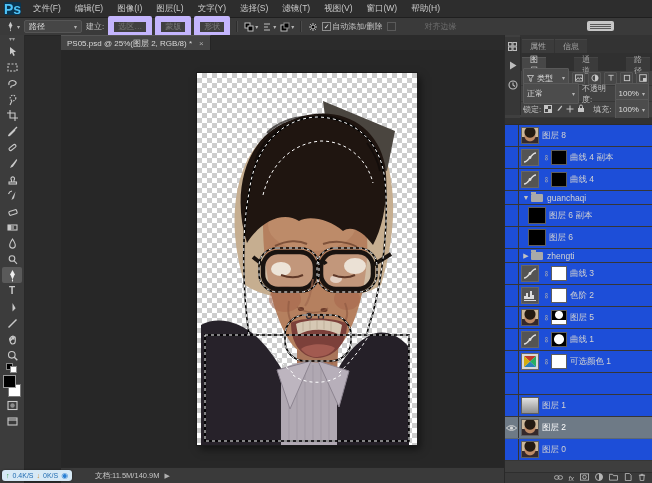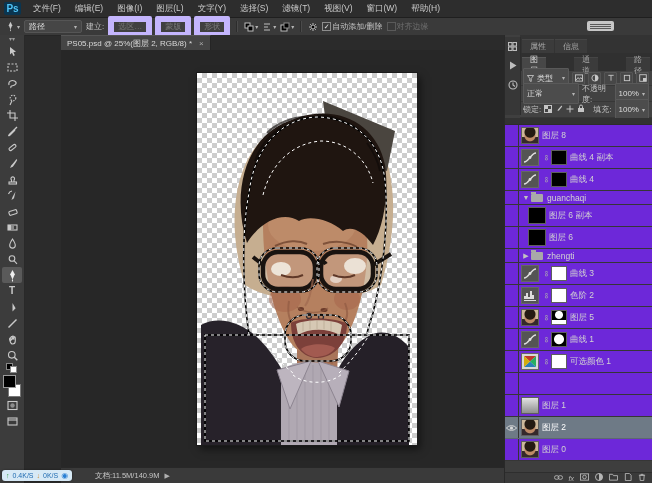--- a/index.html
+++ b/index.html
@@ -2,38 +2,38 @@
 <html><head>
 <meta charset="utf-8">
 <style>
   html,body{margin:0;padding:0;}
   body{width:652px;height:483px;background:#2b2b2b;font-family:"Liberation Sans","DejaVu Sans",sans-serif;
        color:#cccccc;overflow:hidden;position:relative;-webkit-font-smoothing:antialiased;}
   #app{position:absolute;inset:0;}
 
   
   .menubar{height:17px;background:#2d2d2d;border-bottom:1px solid #1f1f1f;display:flex;align-items:center;font-size:8.5px;}
-  .ps-logo{width:17px;height:13px;margin:0 5px 0 4px;background:#0a3550;color:#4fc3f7;font-weight:bold;font-size:10px;
+  .ps-logo{width:17px;height:13px;margin:0 5px 0 4px;background:#0a3550;color:#4fc3f7;font-weight:bold;font-size:14px;
            display:flex;align-items:center;justify-content:center;border-radius:2px;}
   .menu-item{padding:0 7px;height:100%;display:flex;align-items:center;color:#c9c9c9;}
 
   
   .optionsbar{height:17px;background:#3a3a3a;border-bottom:1px solid #262626;display:flex;align-items:center;
               font-size:8px;gap:4px;padding:0 5px;position:relative;}
   .dd{background:#464646;border:1px solid #555;border-radius:2px;height:11px;display:flex;align-items:center;
       padding:0 4px;gap:5px;color:#ddd;}
   .caret{font-size:6px;color:#b5b5b5;line-height:1;}
   .btn-disabled{background:#404040;border:6px solid #c4b5fd;border-radius:2px;color:#787878;height:10px;
                 display:flex;align-items:center;padding:0 4px;}
   .opt-sep{width:1px;height:11px;background:#2c2c2c;border-right:1px solid #4a4a4a;margin:0 2px;}
   .opt-icon{display:flex;align-items:center;gap:1px;color:#bdbdbd;}
   .checkbox{width:7px;height:7px;border:1px solid #8d8d8d;background:#393939;display:inline-flex;align-items:center;
             justify-content:center;font-size:7px;color:#e2e2e2;line-height:1;}
   .checkbox.dis{border-color:#5a5a5a;}
-  .lbl-dis{color:#6e6e6e;}
+  .lbl-dis{color:#6e6e6e;margin-left:28px;}
   .workspace-btn{position:absolute;right:38px;top:3px;width:21px;height:10px;background:#c7c7c7;border-radius:2px;
                  display:flex;flex-direction:column;justify-content:center;gap:1px;padding:0 3px;}
   .workspace-btn i{height:1px;background:#5a5a5a;display:block;}
 
   
   .main{position:absolute;top:35px;left:0;right:0;bottom:0;display:flex;}
 
   
   .toolbar{width:24px;background:#3c3c3c;border-right:1px solid #292929;display:flex;flex-direction:column;
            align-items:center;padding-top:1px;flex:none;}
@@ -87,21 +87,21 @@
        padding:4px 3px;gap:3px;color:#ddd;}
   .ficon{width:11px;height:11px;border:1px solid #555;border-radius:1px;background:#474747;display:flex;
          align-items:center;justify-content:center;}
   .ficon svg{stroke:#c9c9c9;fill:none;stroke-width:1;}
   .plabel{color:#c2c2c2;}
   .lockicons{display:flex;gap:3px;align-items:center;}
   .lockicons svg{stroke:#c5c5c5;fill:none;stroke-width:1;}
 
   .layer-list{flex:1;background:#3e3e3e;overflow:hidden;}
   .partial-row{height:6px;background:#323232;border-bottom:1px solid #2c2c2c;}
-  .layer-row{height:21px;display:flex;align-items:center;border-bottom:1px solid #363636;background:#6d28d9;color:#d2d2d2;}
+  .layer-row{height:21px;display:flex;align-items:center;border-bottom:1px solid #363636;background:#1d4ed8;color:#d2d2d2;}
   .layer-row.selected{background:#6e7a86;color:#fff;border-bottom-color:#5d6872;}
   .layer-row.group{height:13px;}
   .eye-cell{width:13px;align-self:stretch;border-right:1px solid #353535;display:flex;align-items:center;
             justify-content:center;flex:none;}
   .lcontent{display:flex;align-items:center;min-width:0;flex:1;padding-left:2px;}
   .lcontent.ind{padding-left:9px;}
   .thumb{width:18px;height:17px;border:1px solid #5e5e5e;margin-right:3px;flex:none;box-sizing:border-box;overflow:hidden;}
   .thumb.photo{background:
       radial-gradient(circle at 50% 28%, #241a12 0 5px, rgba(0,0,0,0) 6px),
       radial-gradient(circle at 50% 52%, #bd8a66 0 5px, rgba(0,0,0,0) 6px),

